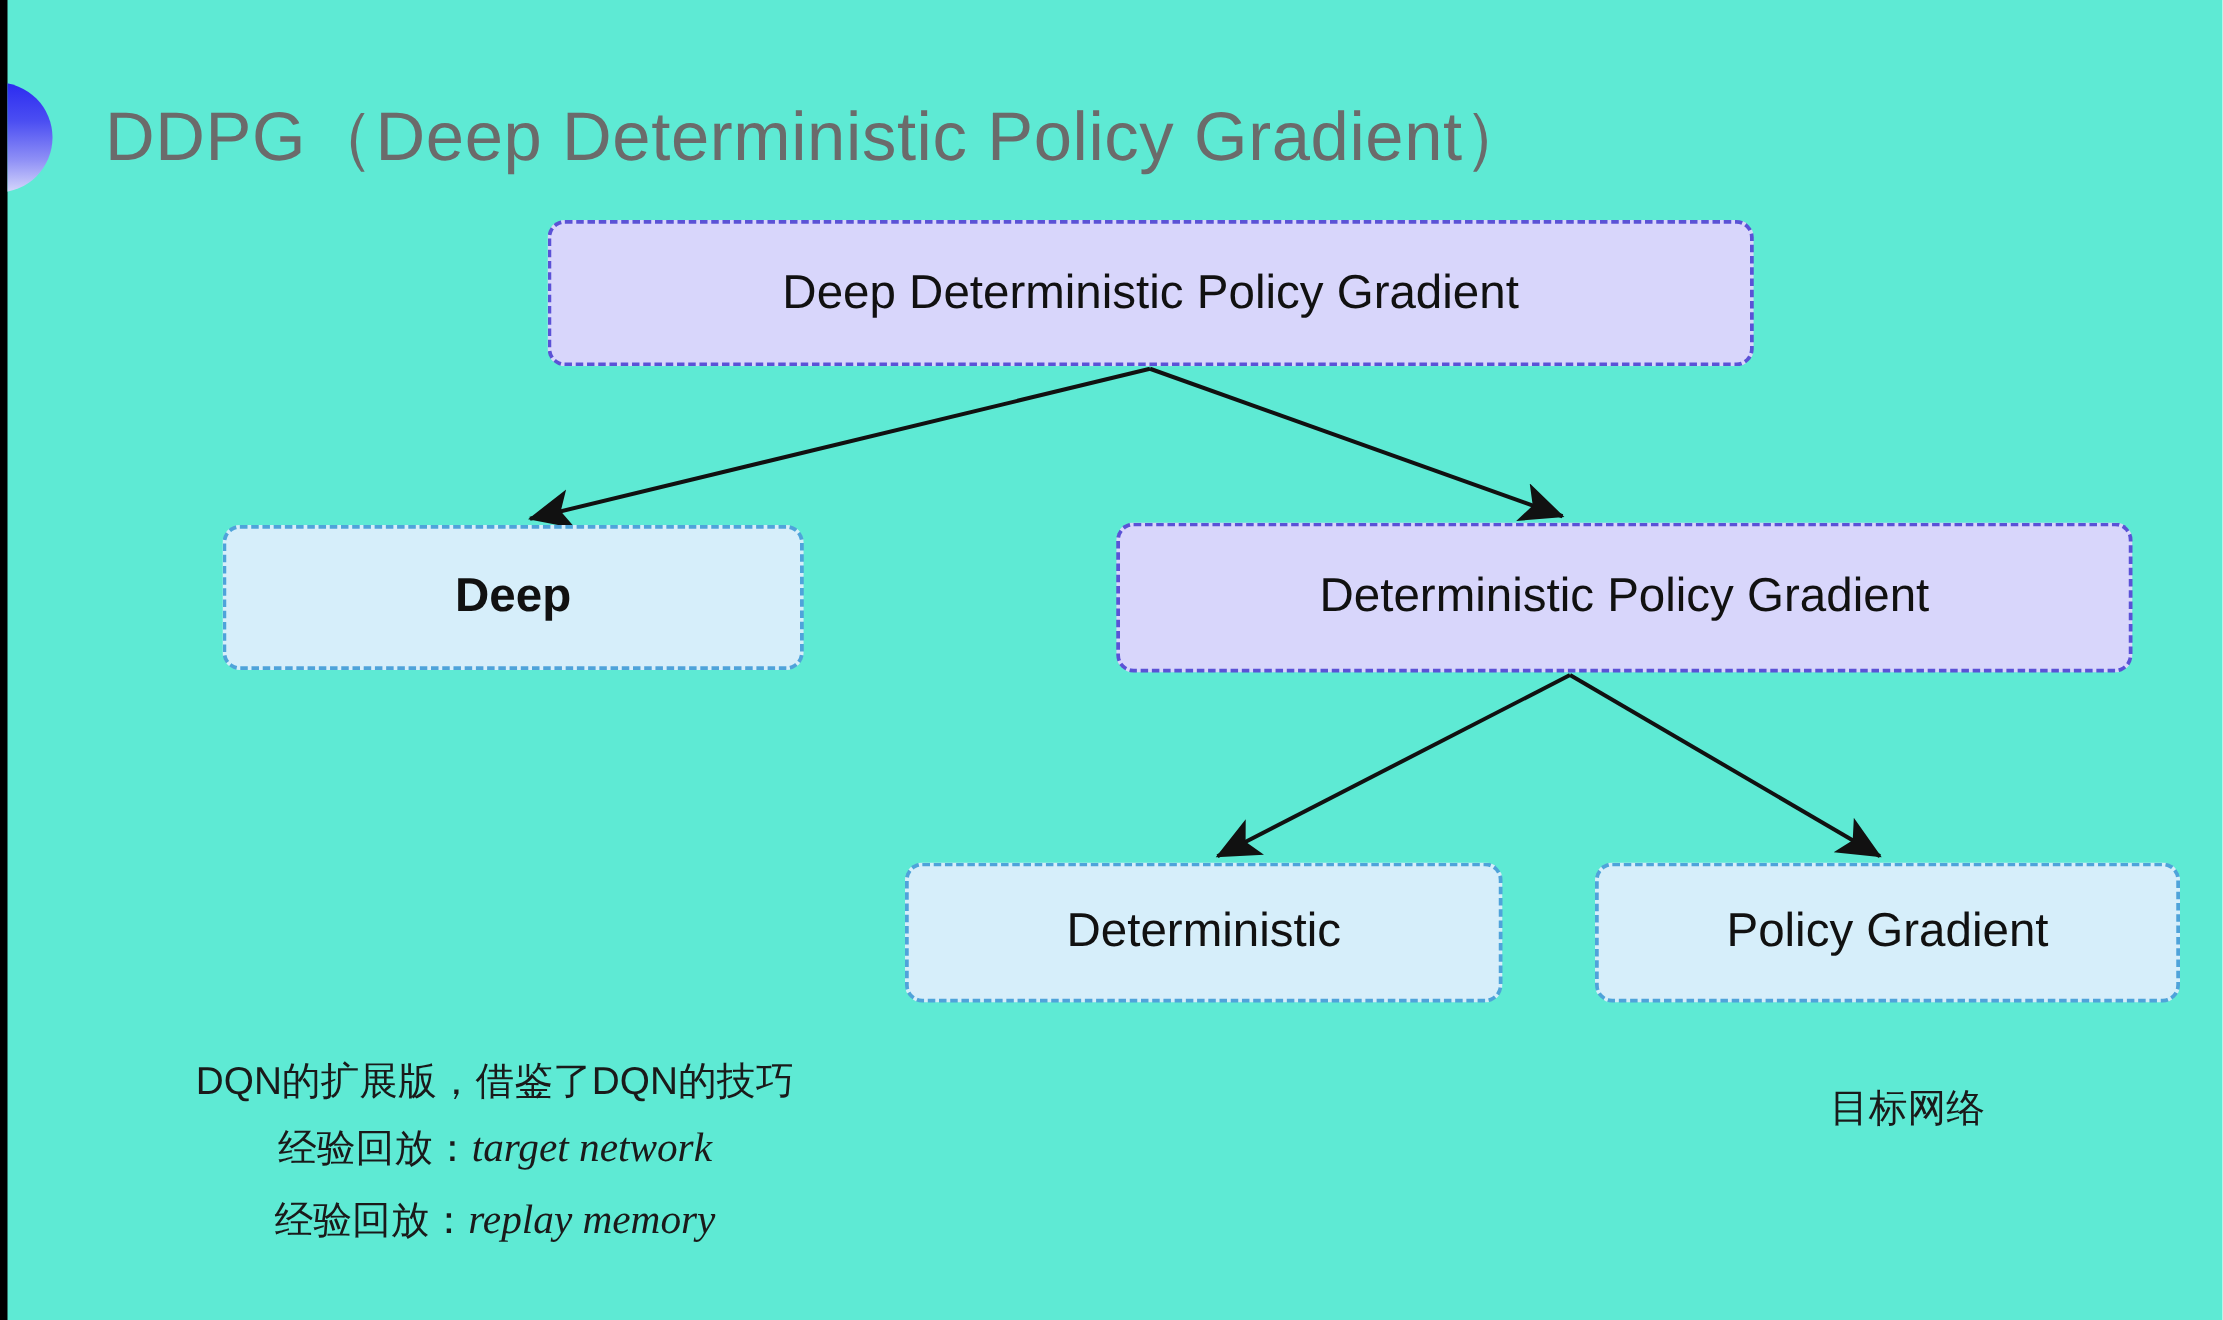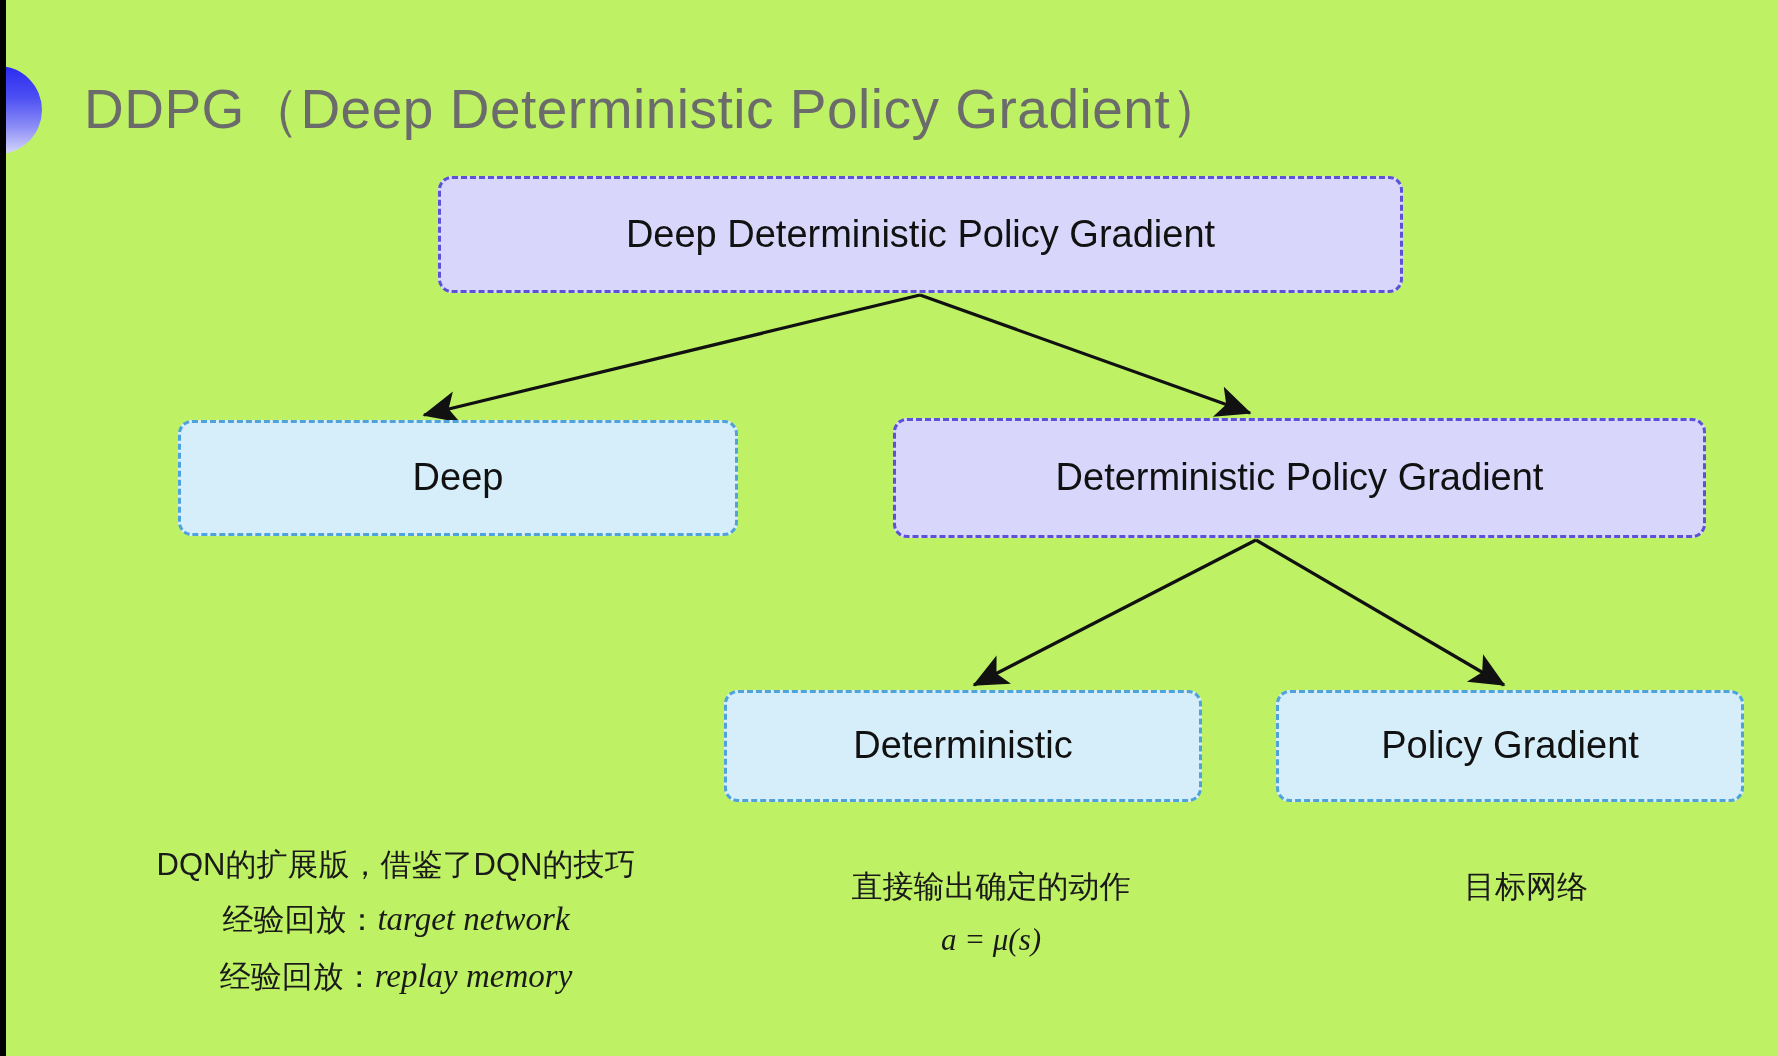--- a/index.html
+++ b/index.html
@@ -4,21 +4,21 @@
 <style>
   html, body {
     margin: 0;
     padding: 0;
     background: #ffffff;
   }
   #slide {
     position: relative;
     width: 1778px;
     height: 1056px;
-    background: #bef264;
+    background: #5eead4;
     overflow: hidden;
     font-family: "Liberation Sans", sans-serif;
     border-left: 6px solid #000000;
     box-sizing: border-box;
   }
 
   
   #title-row {
     position: absolute;
     left: 0;
@@ -73,21 +73,21 @@
     border: 3px dashed #4fa3da;
   }
   .node-label {
     font-size: 38px;
     line-height: 1.1;
     color: #111111;
     white-space: nowrap;
   }
 
   #node-root   { left: 432px; top: 176px;  width: 965px; height: 117px; }
-  #node-deep   { left: 172px; top: 420px;  width: 560px; height: 116px; }
+  #node-deep   { left: 172px; top: 420px;  width: 465px; height: 116px; font-weight: bold; }
   #node-dpg    { left: 843px; top: 418px;  width: 813px; height: 120px; margin-left: 44px; }
   #node-det    { left: 718px; top: 690px;  width: 478px; height: 112px; }
   #node-pg     { left: 1270px; top: 690px; width: 468px; height: 112px; }
 
   
   .caption {
     position: absolute;
     color: #1a1a1a;
     text-align: center;
   }
@@ -162,22 +162,18 @@
   <div class="caption" id="caption-deep">
     <div class="line line-1">DQN的扩展版，借鉴了DQN的技巧</div>
     <div class="line">
       <span>经验回放：</span><span class="mathit">target network</span>
     </div>
     <div class="line">
       <span>经验回放：</span><span class="mathit">replay memory</span>
     </div>
   </div>
 
-  <div class="caption" id="caption-det">
-    <div class="line">直接输出确定的动作</div>
-    <div class="line formula">a = μ(s)</div>
-  </div>
 
   <div class="caption" id="caption-pg">
     <div class="line">目标网络</div>
   </div>
 
 </div>
 
 </body></html>

